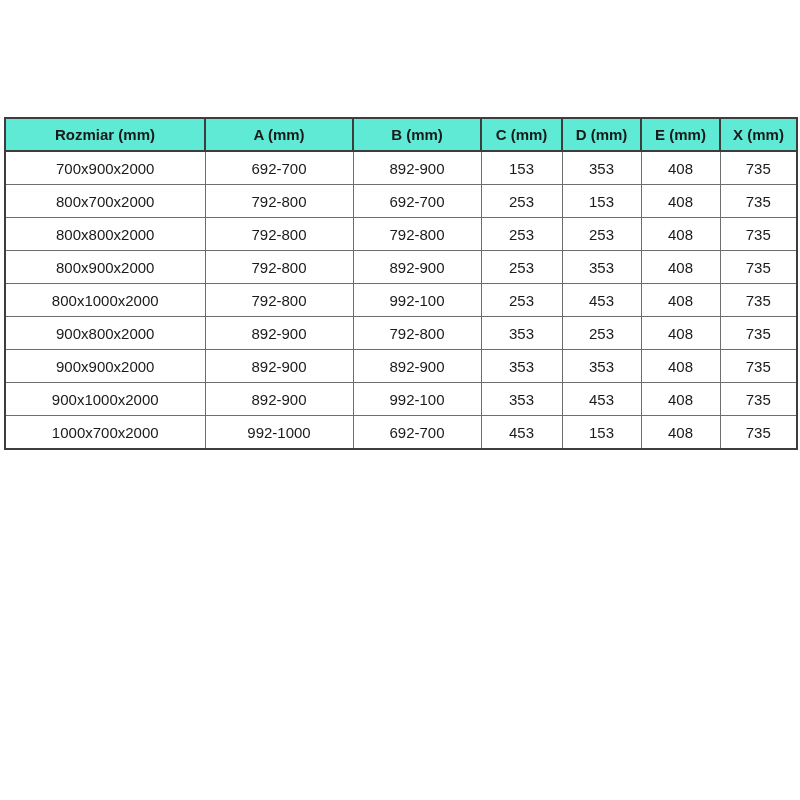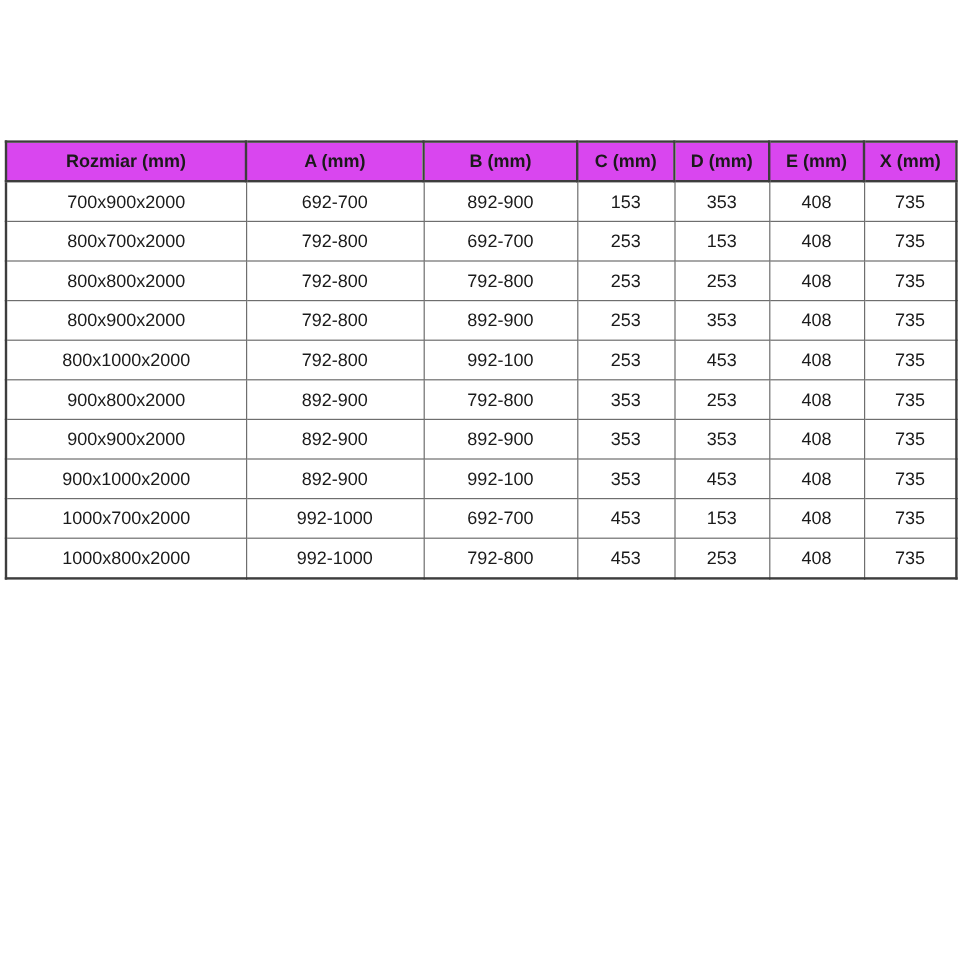--- a/index.html
+++ b/index.html
@@ -25,21 +25,21 @@
   }
   .dim-table th {
     border: 2px solid #3d3d3d;
     font-size: 15px;
     font-weight: bold;
     color: #1a1a1a;
     text-align: center;
     vertical-align: middle;
     height: 31px;
     padding: 0;
-    background: #d946ef;
+    background: #5eead4;
     overflow: hidden;
     white-space: nowrap;
   }
   .dim-table td {
     border: 1px solid #6e6e6e;
     font-size: 15px;
     font-weight: normal;
     color: #1a1a1a;
     text-align: center;
     vertical-align: middle;
@@ -149,23 +149,14 @@
       </tr>
       <tr>
         <td>1000x700x2000</td>
         <td>992-1000</td>
         <td>692-700</td>
         <td>453</td>
         <td>153</td>
         <td>408</td>
         <td>735</td>
       </tr>
-      <tr>
-        <td>1000x800x2000</td>
-        <td>992-1000</td>
-        <td>792-800</td>
-        <td>453</td>
-        <td>253</td>
-        <td>408</td>
-        <td>735</td>
-      </tr>
     </tbody>
 </table>
 
 </body></html>

